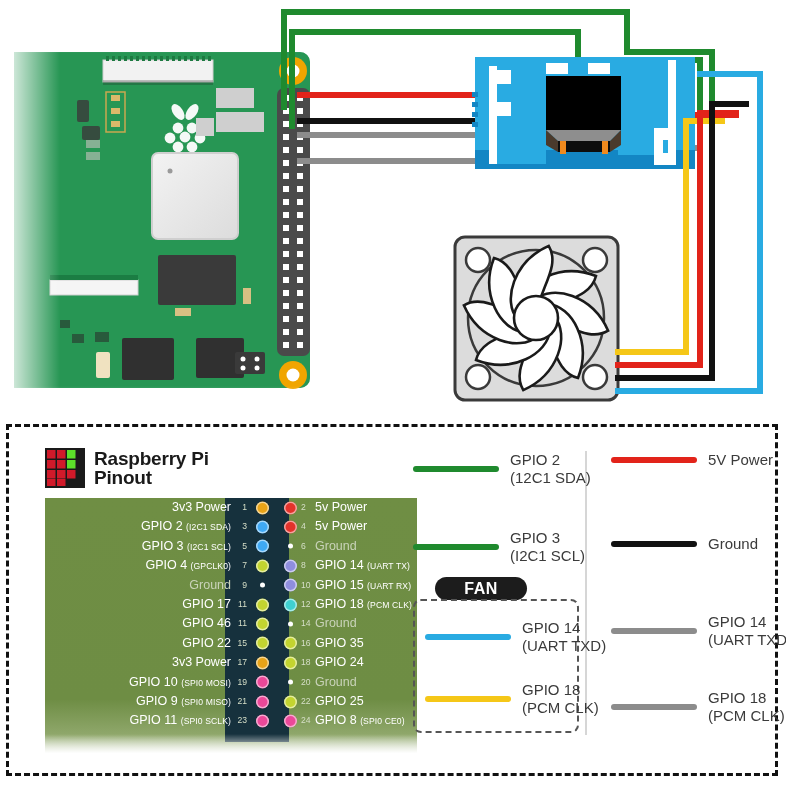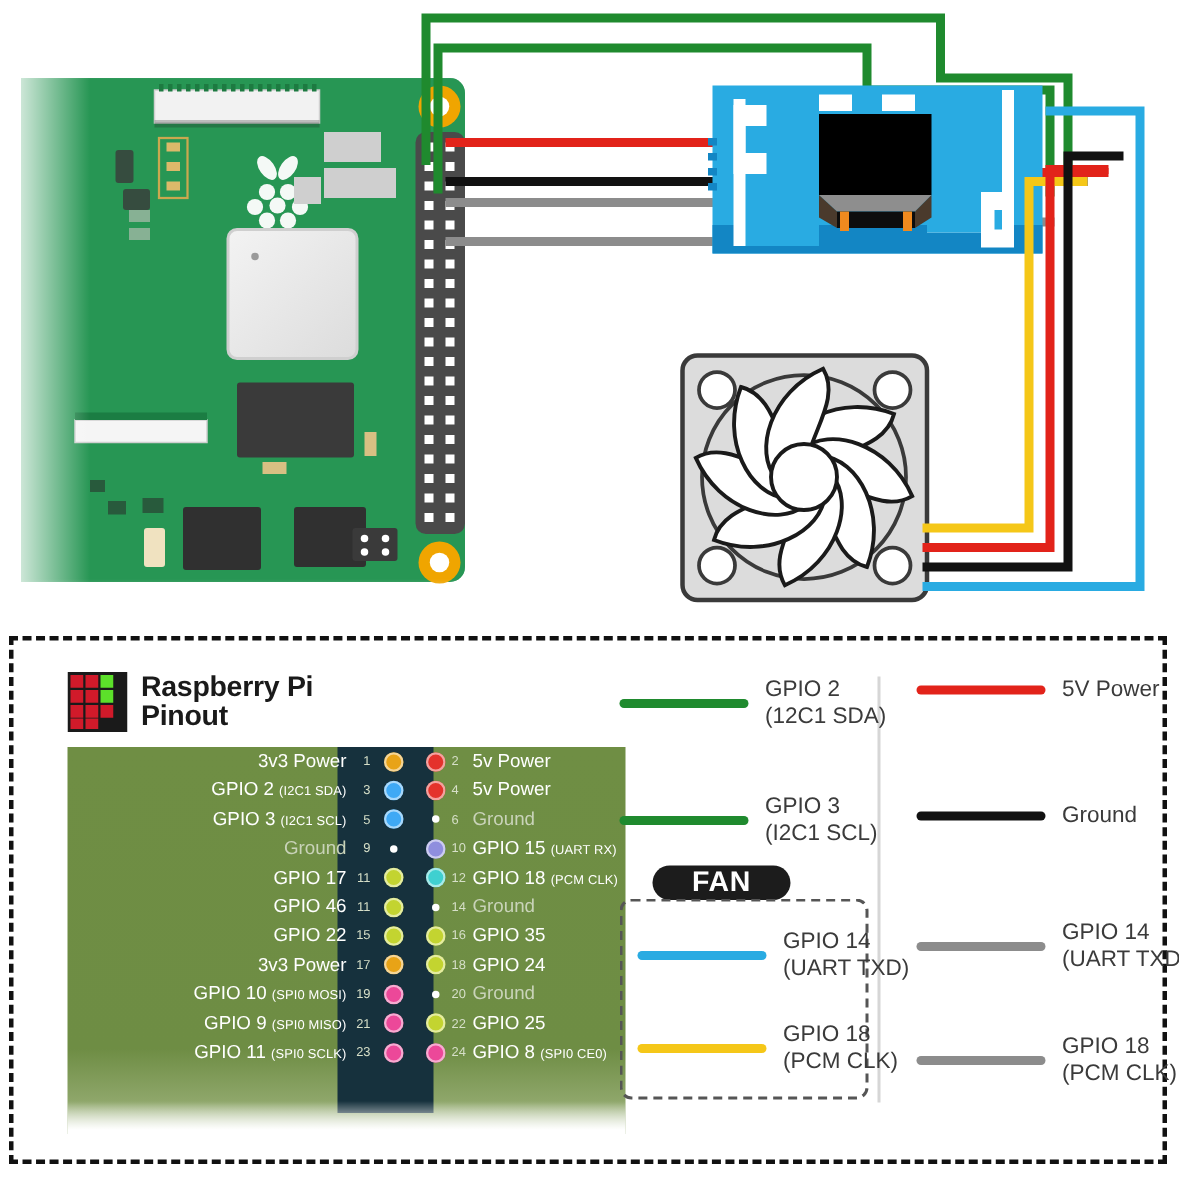--- a/index.html
+++ b/index.html
@@ -51,21 +51,21 @@
   #legend{position:absolute;left:398px;top:6px;width:368px;height:336px;}
   #legend-divider{position:absolute;left:178px;top:18px;width:2px;height:284px;background:#d6d6d6;}
   .lgroup{position:absolute;}
   .litem{position:absolute;display:flex;align-items:center;}
   .swatch{width:86px;height:6px;border-radius:3px;flex:0 0 auto;}
   .ltext{margin-left:11px;font-size:15px;line-height:18px;color:#3b3b3b;white-space:nowrap;}
   .ltext .l2{display:block;}
 
   #fan-badge{
     position:absolute;left:28px;top:144px;width:92px;height:23px;background:#1c1c1c;
-    border-radius:11.5px;color:#fff;font-size:19px;font-weight:bold;
+    border-radius:11.5px;color:#fff;font-size:16px;font-weight:bold;
     display:flex;align-items:center;justify-content:center;letter-spacing:.5px;
   }
   #fan-box{position:absolute;left:6px;top:166px;width:166px;height:134px;
            border:2px dashed #555;border-radius:8px;box-sizing:border-box;}
 </style>
 </head>
 <body>
 
 <div id="root">
 
@@ -352,20 +352,28 @@
             </div>
             <div class="prow">
               <span class="lbl-left">GPIO 3 <span class="sub">(I2C1 SCL)</span></span>
               <span class="num l">5</span>
               <span class="dot c1 big" style="background: rgb(63, 169, 245);"></span>
               <span class="dot c2 small"></span>
               <span class="num r">6</span>
               <span class="lbl-right gnd">Ground</span>
             </div>
             <div class="prow">
+              <span class="lbl-left">GPIO 4 <span class="sub">(GPCLK0)</span></span>
+              <span class="num l">7</span>
+              <span class="dot c1 big" style="background: rgb(195, 212, 48);"></span>
+              <span class="dot c2 big" style="background: rgb(143, 142, 222);"></span>
+              <span class="num r">8</span>
+              <span class="lbl-right">GPIO 14 <span class="sub">(UART TX)</span></span>
+            </div>
+            <div class="prow">
               <span class="lbl-left gnd">Ground</span>
               <span class="num l">9</span>
               <span class="dot c1 small"></span>
               <span class="dot c2 big" style="background: rgb(143, 142, 222);"></span>
               <span class="num r">10</span>
               <span class="lbl-right">GPIO 15 <span class="sub">(UART RX)</span></span>
             </div>
             <div class="prow">
               <span class="lbl-left">GPIO 17</span>
               <span class="num l">11</span>

